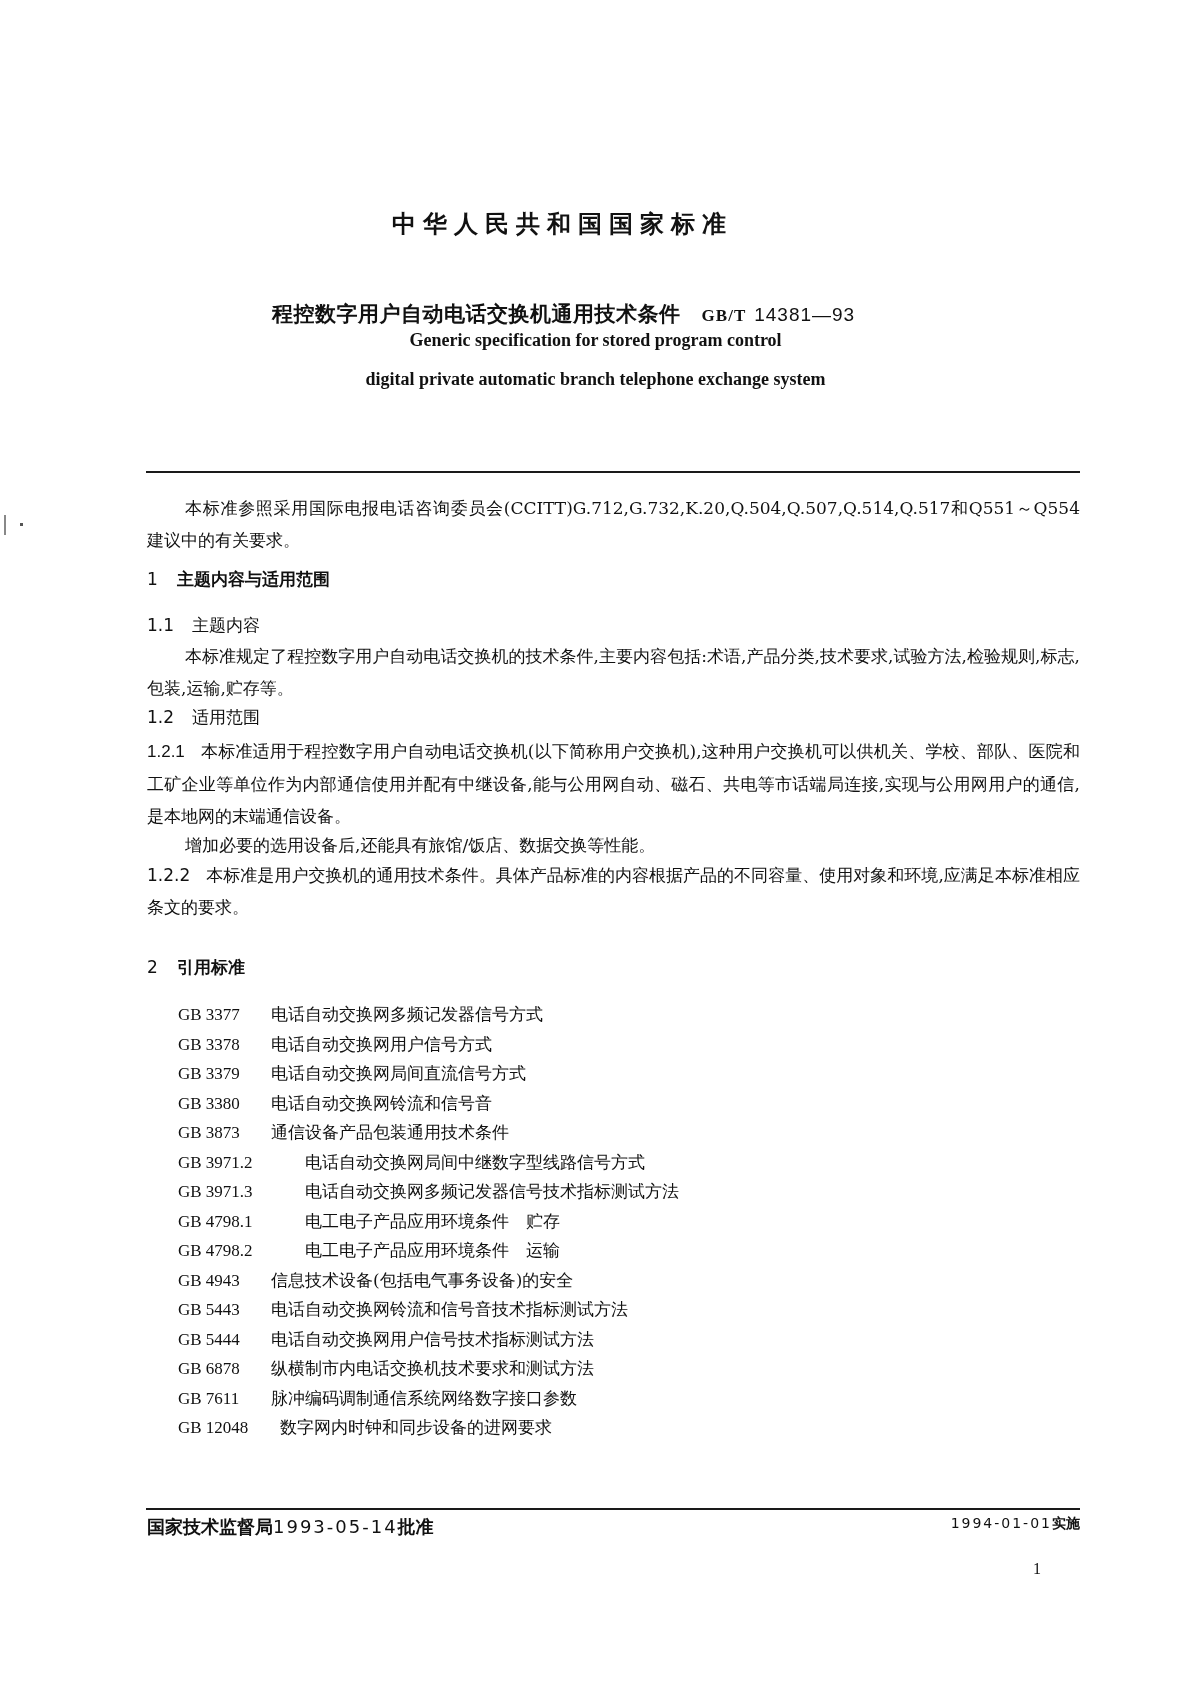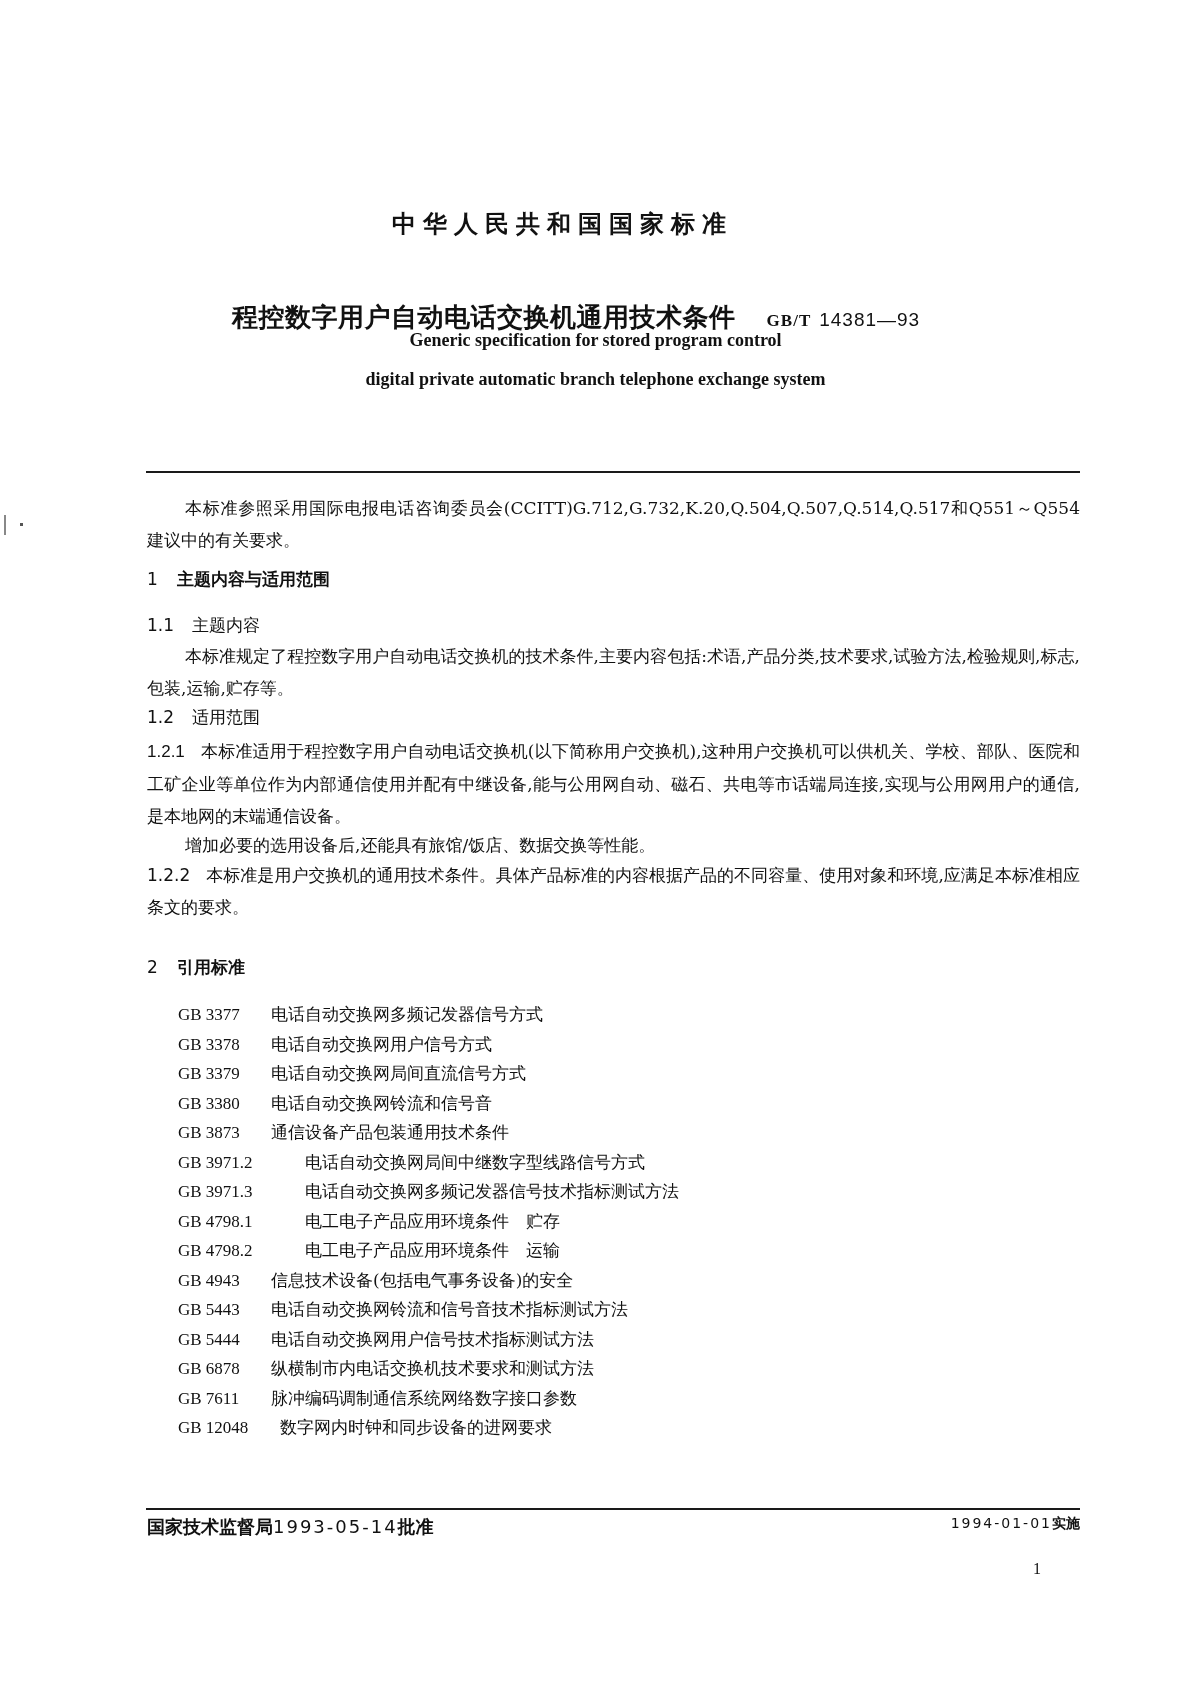--- a/index.html
+++ b/index.html
@@ -10,25 +10,25 @@
     }
     .abs { position: absolute; }
     .hdr-cn {
       left: 0; width: 1125px; top: 208px; text-align: center;
       font-family: "DejaVu Sans", "Liberation Sans", sans-serif;
       font-weight: bold; font-size: 24px; letter-spacing: 7px;
     }
     .title-row { left: 232px; top: 300px; white-space: nowrap; }
     .title-cn {
       font-family: "DejaVu Sans", "Liberation Sans", sans-serif;
-      font-weight: bold; font-size: 26px; letter-spacing: 0.5px;
+      font-weight: bold; font-size: 21px; letter-spacing: 0.5px; margin-left: 40px;
     }
     .std-no {
       font-family: "Liberation Sans", "DejaVu Sans", sans-serif;
-      font-size: 19px; margin-left: 26px; letter-spacing: 1px;
+      font-size: 19px; margin-left: 16px; letter-spacing: 1px;
     }
     .std-no b { font-family: "Liberation Serif", serif; font-size: 17px; margin-right: 8px; }
     .title-en {
       left: 0; width: 1191px; text-align: center;
       font-family: "Liberation Serif", "DejaVu Serif", serif;
       font-weight: bold; font-size: 18px;
     }
     .rule { height: 2px; background: #1a1a1a; }
     .para {
       left: 147px; width: 933px; font-size: 17px; line-height: 32px;

